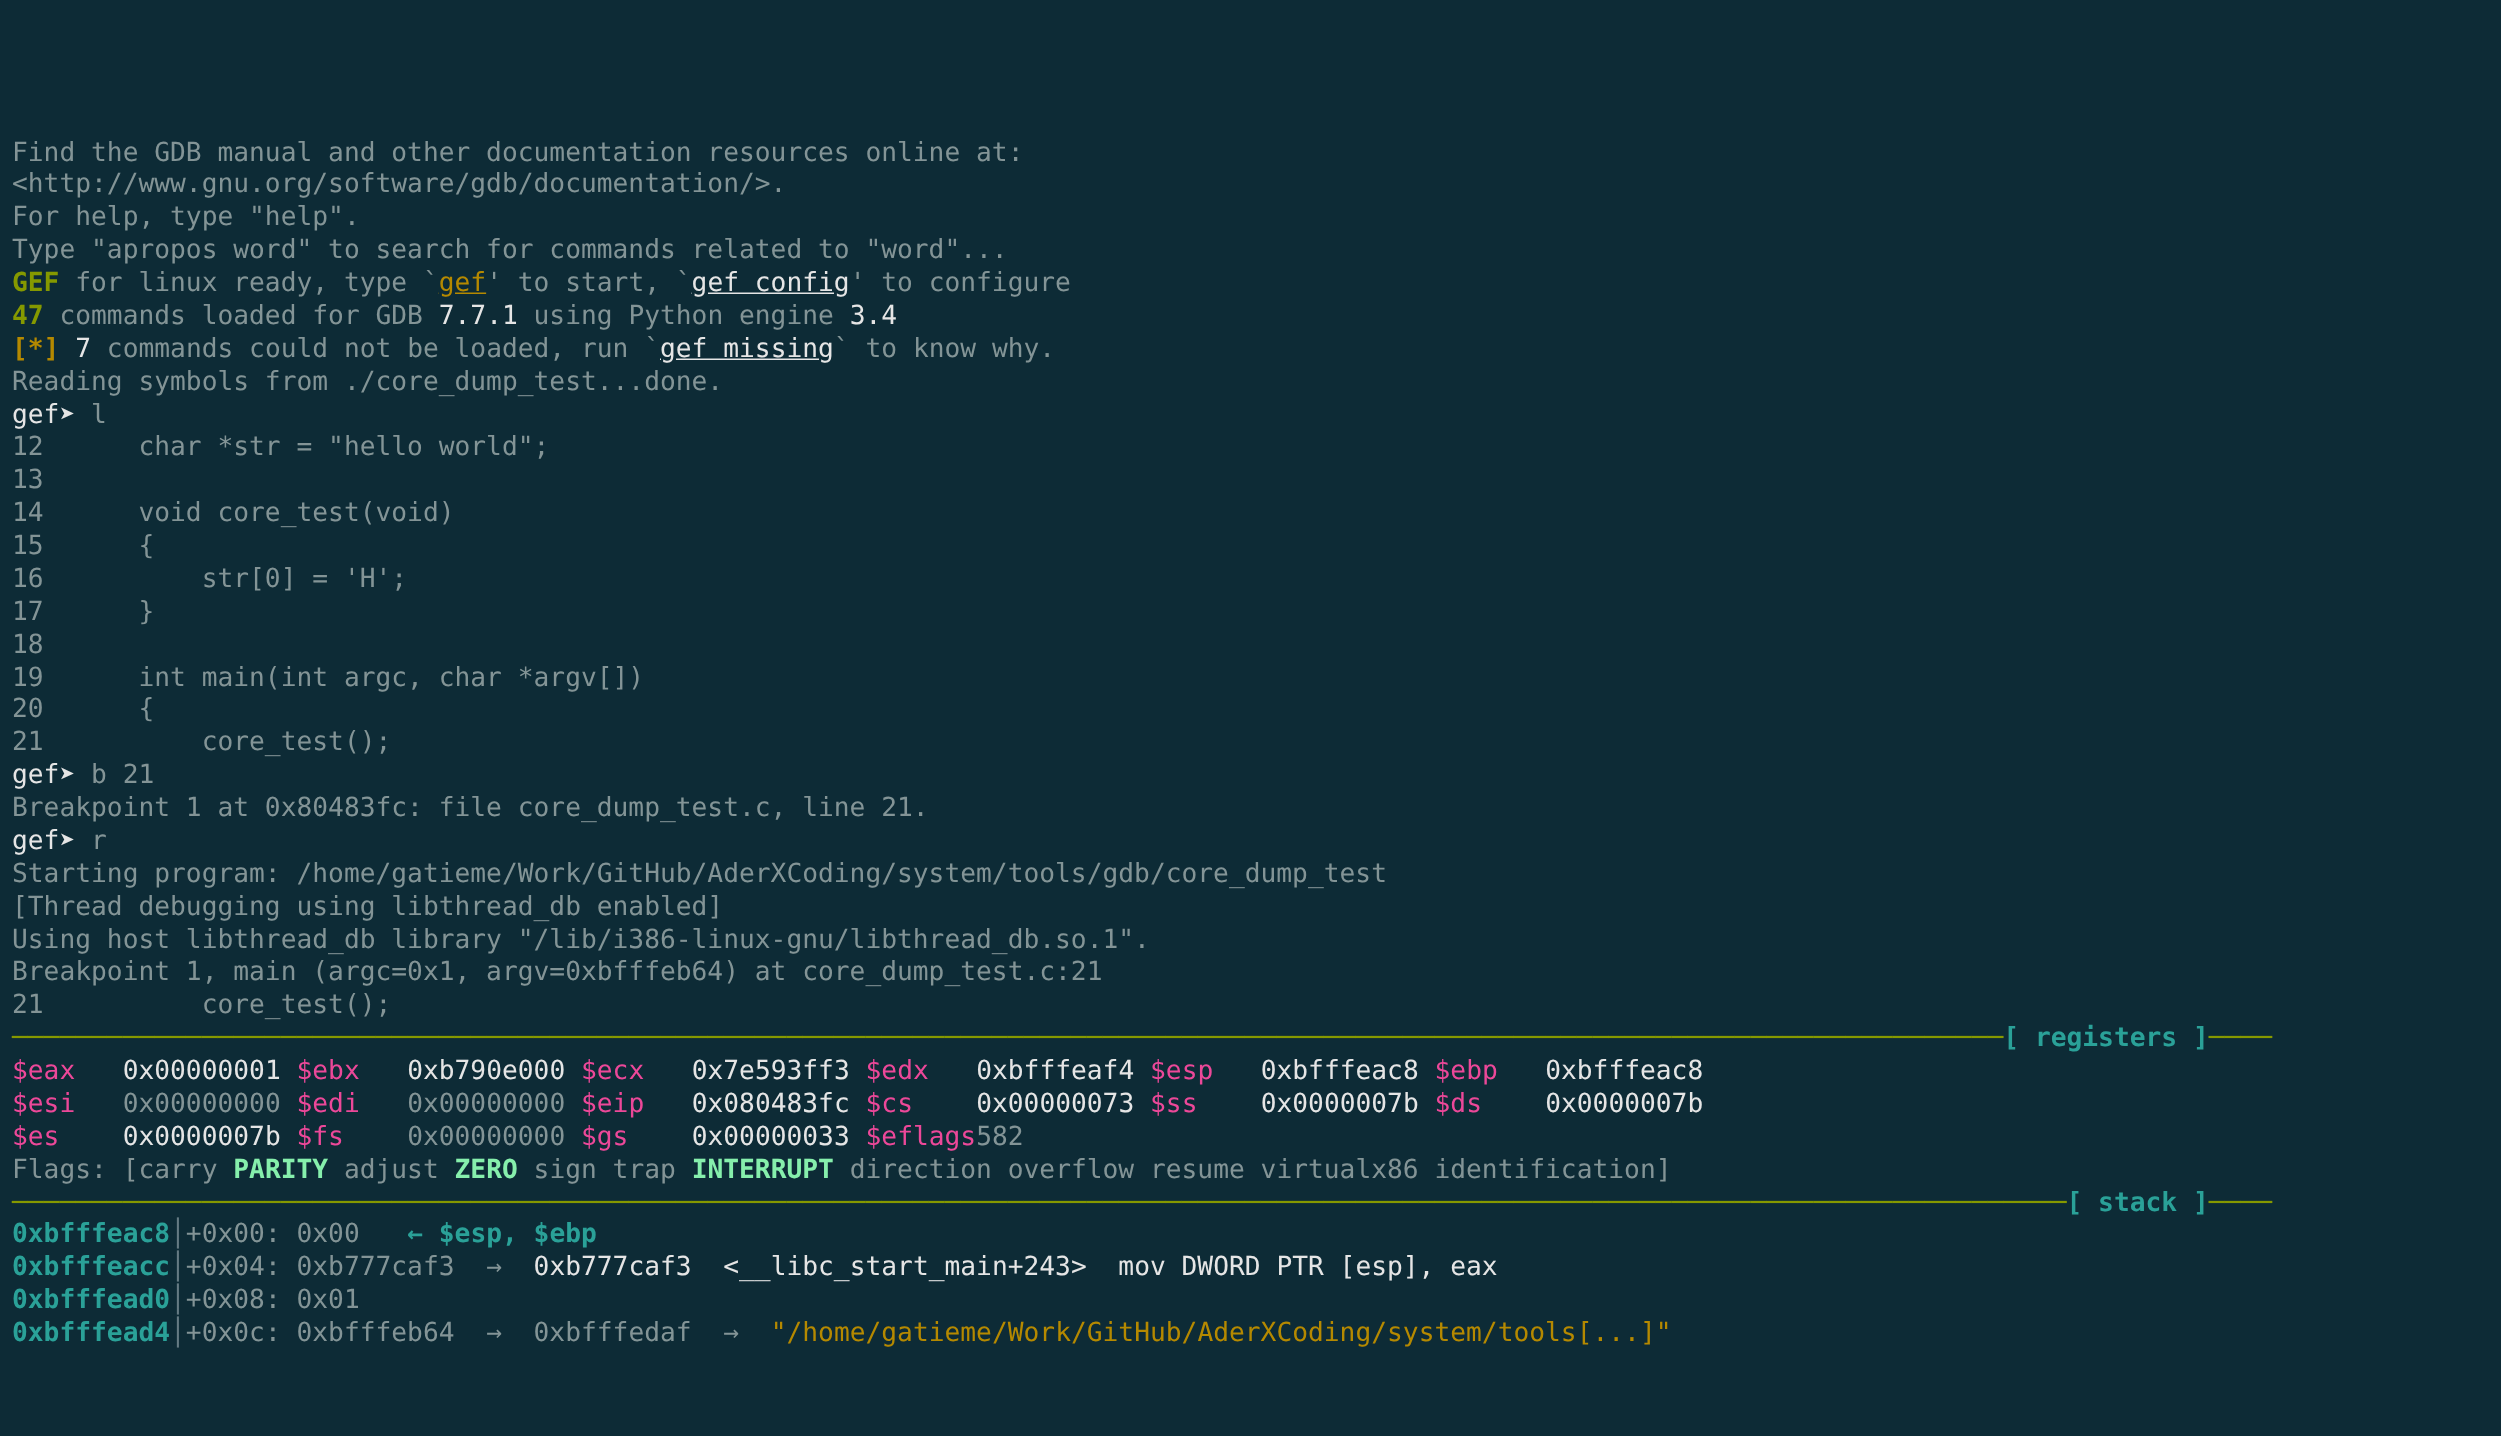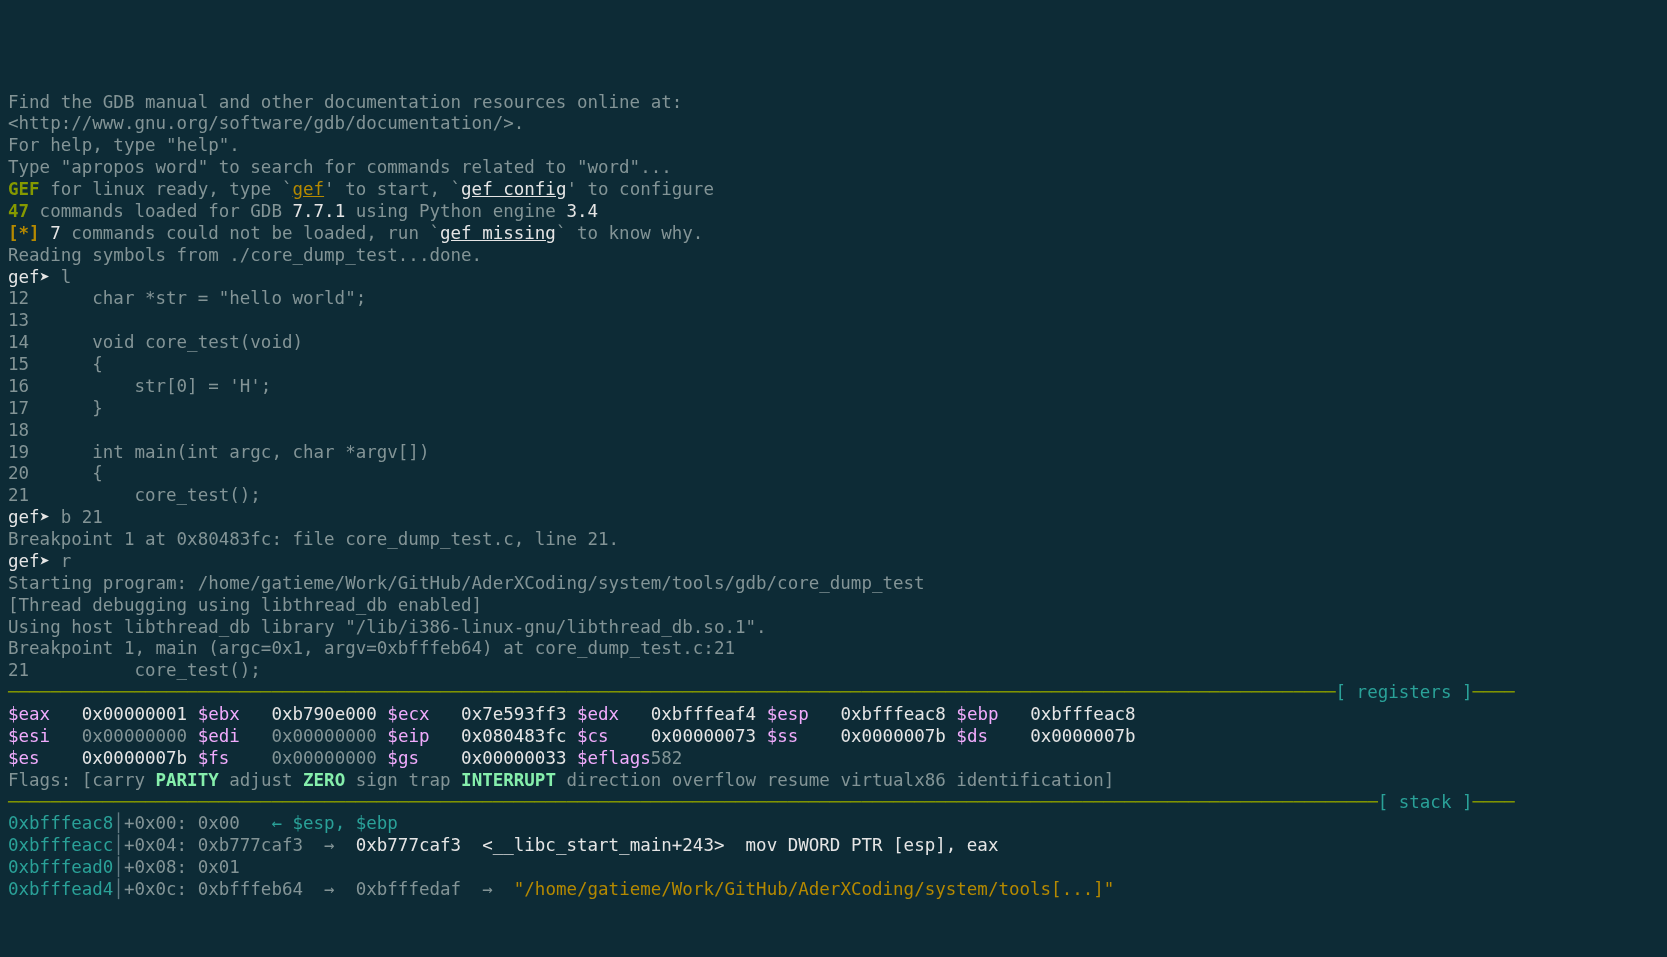--- a/index.html
+++ b/index.html
@@ -6,28 +6,28 @@
     margin: 0;
     padding: 4px 8px;
     background: #0d2b36;
     color: #839496;
     font-family: "Menlo", "Consolas", "DejaVu Sans Mono", monospace;
     font-size: 17.5px;
     line-height: 1.25;
     white-space: pre;
     overflow: hidden;
   }
-  .green { color: #f0abfc; }
+  .green { color: #ec4899; }
   .green-bold { color: #859900; font-weight: bold; }
   .yellow { color: #b58900; }
   .yellow-bold { color: #b58900; font-weight: bold; }
   .yellow-u { color: #b58900; text-decoration: underline; }
   .red-bold { color: #e5e5e5; font-weight: normal; }
   .magenta-u { color: #e5e5e5; text-decoration: underline; }
-  .cyan-bold { color: #2aa198; font-weight: normal; }
+  .cyan-bold { color: #2aa198; font-weight: bold; }
   .gray { color: #657b83; }
   .white-bold { color: #86efac; font-weight: bold; }
   .hr-green { color: #859900; }
 </style>
 </head>
 <body>
 
 
 
 <div id="terminal"><div><span>Find the GDB manual and other documentation resources online at:</span></div><div><span>&lt;http://www.gnu.org/software/gdb/documentation/&gt;.</span></div><div><span>For help, type "help".</span></div><div><span>Type "apropos word" to search for commands related to "word"...</span></div><div><span class="green-bold">GEF</span><span> for linux ready, type `</span><span class="yellow-u">gef</span><span>' to start, `</span><span class="magenta-u">gef config</span><span>' to configure</span></div><div><span class="green-bold">47</span><span> commands loaded for GDB </span><span class="red-bold">7.7.1</span><span> using Python engine </span><span class="red-bold">3.4</span></div><div><span class="yellow-bold">[*]</span><span> </span><span class="red-bold">7</span><span> commands could not be loaded, run `</span><span class="magenta-u">gef missing</span><span>` to know why.</span></div><div><span>Reading symbols from ./core_dump_test...done.</span></div><div><span class="red-bold">gef</span><span class="red-bold">➤</span><span> l</span></div><div><span>12      char *str = "hello world";</span></div><div><span>13</span></div><div><span>14      void core_test(void)</span></div><div><span>15      {</span></div><div><span>16          str[0] = 'H';</span></div><div><span>17      }</span></div><div><span>18</span></div><div><span>19      int main(int argc, char *argv[])</span></div><div><span>20      {</span></div><div><span>21          core_test();</span></div><div><span class="red-bold">gef</span><span class="red-bold">➤</span><span> b 21</span></div><div><span>Breakpoint 1 at 0x80483fc: file core_dump_test.c, line 21.</span></div><div><span class="red-bold">gef</span><span class="red-bold">➤</span><span> r</span></div><div><span>Starting program: /home/gatieme/Work/GitHub/AderXCoding/system/tools/gdb/core_dump_test</span></div><div><span>[Thread debugging using libthread_db enabled]</span></div><div><span>Using host libthread_db library "/lib/i386-linux-gnu/libthread_db.so.1".</span></div><div><span></span></div><div><span>Breakpoint 1, main (argc=0x1, argv=0xbfffeb64) at core_dump_test.c:21</span></div><div><span>21          core_test();</span></div><div><span class="hr-green">──────────────────────────────────────────────────────────────────────────────────────────────────────────────────────────────</span><span class="cyan-bold">[ registers ]</span><span class="hr-green">────</span></div><div><span class="green">$eax   </span><span class="red-bold">0x00000001 </span><span class="green">$ebx   </span><span class="red-bold">0xb790e000 </span><span class="green">$ecx   </span><span class="red-bold">0x7e593ff3 </span><span class="green">$edx   </span><span class="red-bold">0xbfffeaf4 </span><span class="green">$esp   </span><span class="red-bold">0xbfffeac8 </span><span class="green">$ebp   </span><span class="red-bold">0xbfffeac8</span></div><div><span class="green">$esi   </span><span>0x00000000 </span><span class="green">$edi   </span><span>0x00000000 </span><span class="green">$eip   </span><span class="red-bold">0x080483fc </span><span class="green">$cs    </span><span class="red-bold">0x00000073 </span><span class="green">$ss    </span><span class="red-bold">0x0000007b </span><span class="green">$ds    </span><span class="red-bold">0x0000007b</span></div><div><span class="green">$es    </span><span class="red-bold">0x0000007b </span><span class="green">$fs    </span><span>0x00000000 </span><span class="green">$gs    </span><span class="red-bold">0x00000033 </span><span class="green">$eflags</span><span>582</span></div><div><span>Flags: [</span><span>carry </span><span class="white-bold">PARITY</span><span> adjust </span><span class="white-bold">ZERO</span><span> sign trap </span><span class="white-bold">INTERRUPT</span><span> direction overflow resume virtualx86 identification]</span></div><div><span class="hr-green">──────────────────────────────────────────────────────────────────────────────────────────────────────────────────────────────────</span><span class="cyan-bold">[ stack ]</span><span class="hr-green">────</span></div><div><span class="cyan-bold">0xbfffeac8</span><span class="gray">│</span><span>+0x00: 0x00   </span><span class="cyan-bold">←</span><span> </span><span class="cyan-bold">$esp, $ebp</span></div><div><span class="cyan-bold">0xbfffeacc</span><span class="gray">│</span><span>+0x04: 0xb777caf3  </span><span>→</span><span>  </span><span class="red-bold">0xb777caf3</span><span>  </span><span class="red-bold">&lt;__libc_start_main+243&gt;</span><span>  </span><span class="red-bold">mov DWORD PTR [esp], eax</span></div><div><span class="cyan-bold">0xbfffead0</span><span class="gray">│</span><span>+0x08: 0x01</span></div><div><span class="cyan-bold">0xbfffead4</span><span class="gray">│</span><span>+0x0c: 0xbfffeb64  </span><span>→</span><span>  0xbfffedaf  </span><span>→</span><span>  </span><span class="yellow">"/home/gatieme/Work/GitHub/AderXCoding/system/tools[...]"</span></div></div>

